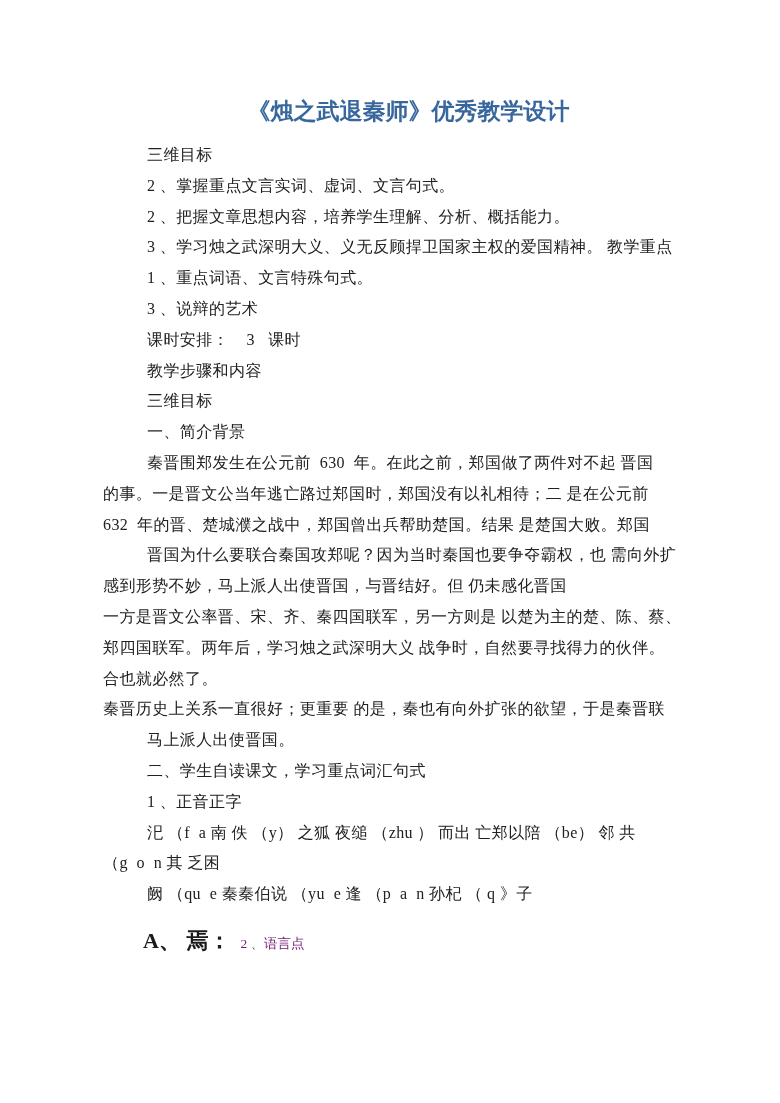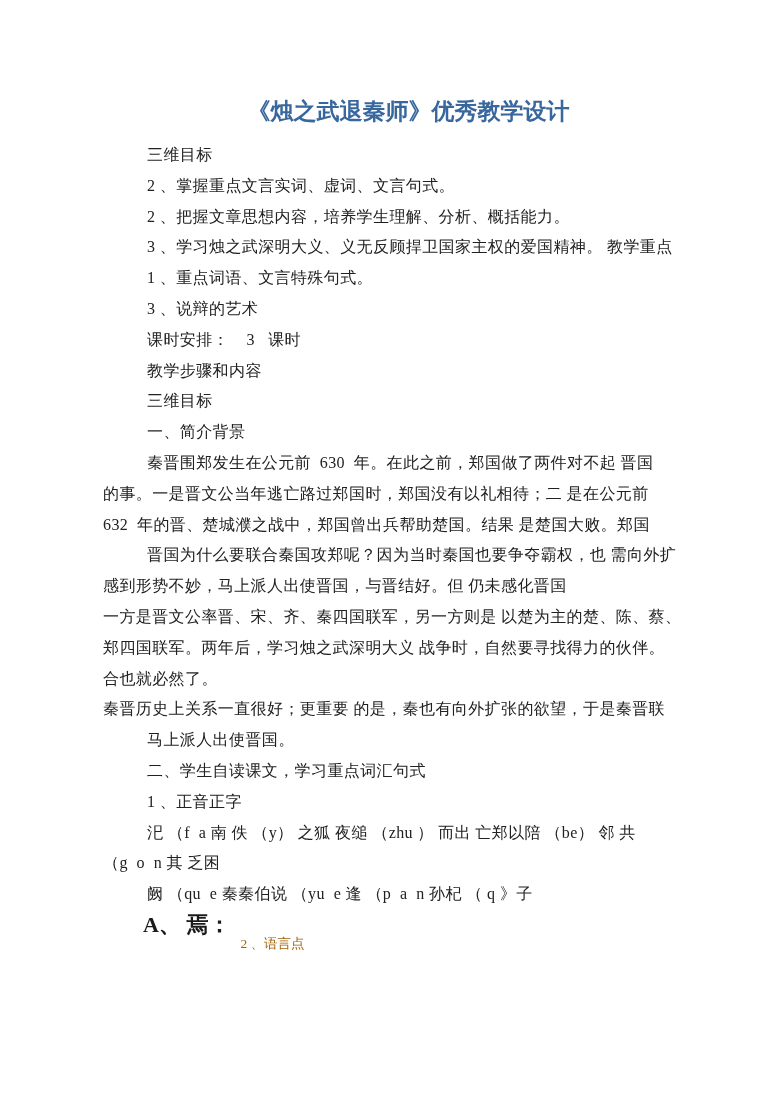--- a/index.html
+++ b/index.html
@@ -42,35 +42,35 @@
     white-space: pre;
   }
   .line.indent {
     text-indent: 44px;
   }
   .formula-row {
     margin-left: 103px;
     padding-left: 40px;
     margin-top: 3px;
     display: flex;
-    align-items: flex-start;
+    align-items: flex-end;
   }
   .formula {
     font-size: 22px;
     font-weight: 600;
     line-height: 24px;
     white-space: pre;
     color: #1b1b1b;
   }
   .formula-label {
     font-size: 13.5px;
     margin-top: 22px;
     margin-left: 10px;
     white-space: pre;
-    color: #a16207;
+    color: #701a75;
   }
 </style>
 </head>
 <body>
 
 <div class="page">
 
   <h1 class="title" style="color: rgb(56, 103, 158);">《烛之武退秦师》优秀教学设计</h1>
 
   <div class="doc-body">

